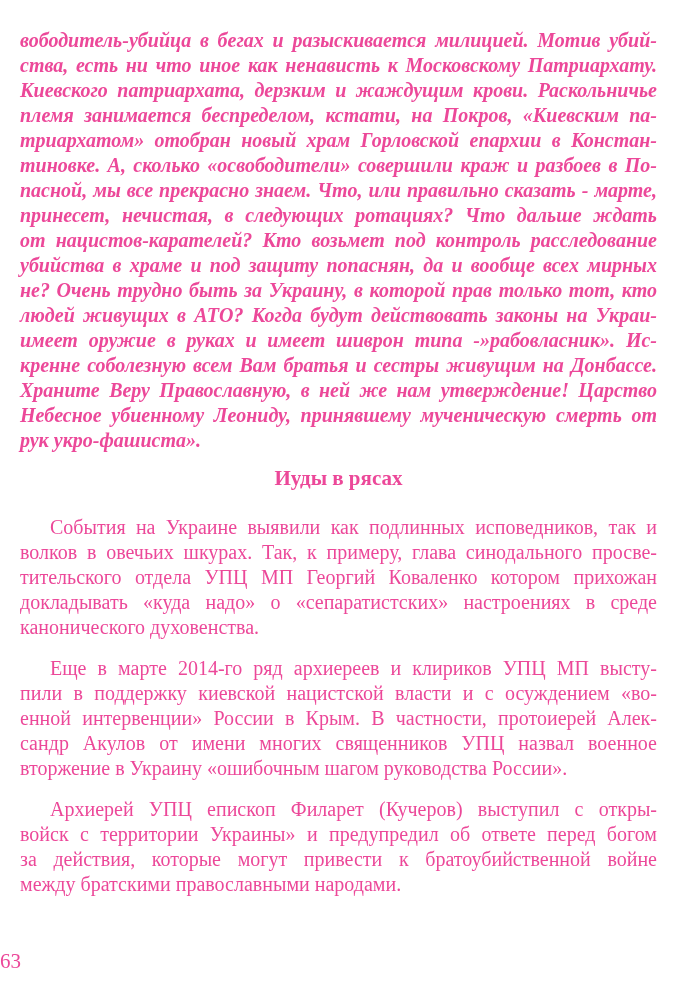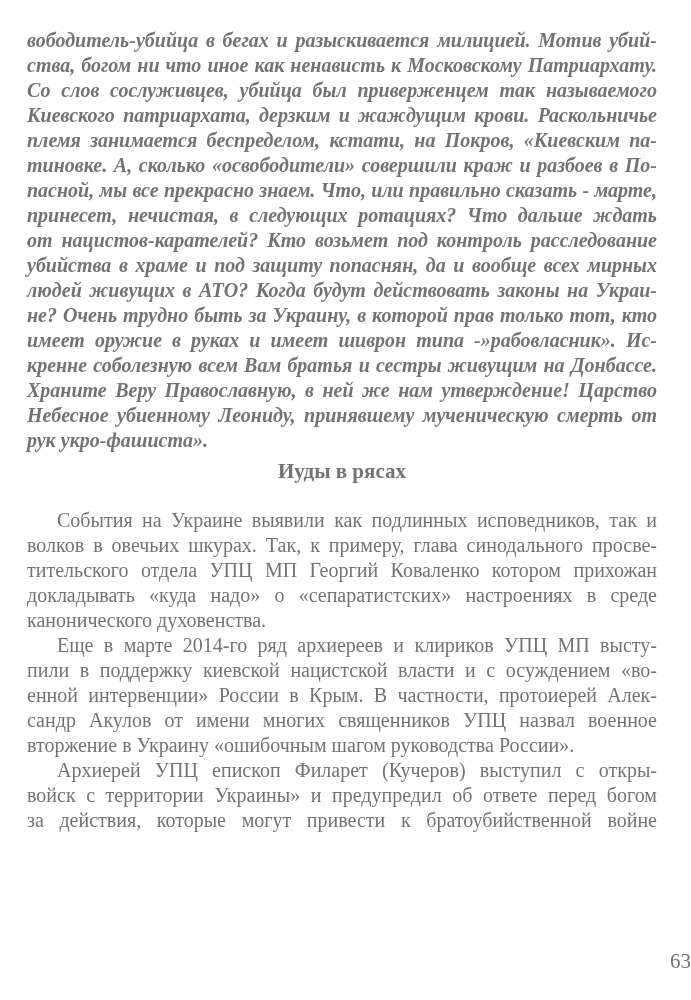--- a/index.html
+++ b/index.html
@@ -6,23 +6,23 @@
     margin: 0;
     padding: 0;
     background: #ffffff;
   }
   .page {
     position: relative;
     width: 691px;
     height: 1000px;
     background: #ffffff;
     box-sizing: border-box;
-    padding: 28px 34px 0 27px;
+    padding: 28px 34px 0 20px;
     font-family: "Liberation Serif", "DejaVu Serif", serif;
-    color: #737373;
+    color: #ec4899;
     overflow: hidden;
   }
   .quote {
     font-style: italic;
     font-weight: bold;
     font-size: 20px;
     line-height: 25px;
   }
   .body-text {
     font-size: 20px;
@@ -31,57 +31,58 @@
   .line {
     text-align: justify;
     text-align-last: justify;
   }
   .line.align-left {
     text-align-last: left;
     font-family: Liberation Serif, serif;
   }
   .line.indent {
     text-indent: 30px;
+    margin-top: 16px;
   }
   .heading {
     font-style: normal;
     font-weight: bold;
     font-size: 21px;
     line-height: 26px;
     text-align: center;
-    margin: 5px 0 24px 0;
+    margin: 12px 0 24px 0;
   }
   .page-number {
     position: absolute;
     top: 948px;
     left: 0;
     width: 100%;
-    text-align: right;
+    text-align: left;
     font-size: 21px;
     line-height: 26px;
   }
 </style>
 </head>
 <body>
 
 <div class="page">
 
   <section class="quote">
       <div class="line">вободитель-убийца в бегах и разыскивается милицией. Мотив убий-</div>
-      <div class="line">ства, богом ни что иное как ненависть к Московскому Патриархату.</div>
-      <div class="line">Со слов сослуживцев, убийца был приверженцем так называемого</div>
+      <div class="line">ства, есть ни что иное как ненависть к Московскому Патриархату.</div>
       <div class="line">Киевского патриархата, дерзким и жаждущим крови. Раскольничье</div>
       <div class="line">племя занимается беспределом, кстати, на Покров, «Киевским па-</div>
+      <div class="line">триархатом» отобран новый храм Горловской епархии в Констан-</div>
       <div class="line">тиновке. А, сколько «освободители» совершили краж и разбоев в По-</div>
       <div class="line">пасной, мы все прекрасно знаем. Что, или правильно сказать - марте,</div>
       <div class="line">принесет, нечистая, в следующих ротациях? Что дальше ждать</div>
       <div class="line">от нацистов-карателей? Кто возьмет под контроль расследование</div>
       <div class="line">убийства в храме и под защиту попаснян, да и вообще всех мирных</div>
+      <div class="line">не? Очень трудно быть за Украину, в которой прав только тот, кто</div>
       <div class="line">людей живущих в АТО? Когда будут действовать законы на Украи-</div>
-      <div class="line">не? Очень трудно быть за Украину, в которой прав только тот, кто</div>
       <div class="line">имеет оружие в руках и имеет шиврон типа -»рабовласник». Ис-</div>
       <div class="line">кренне соболезную всем Вам братья и сестры живущим на Донбассе.</div>
       <div class="line">Храните Веру Православную, в ней же нам утверждение! Царство</div>
       <div class="line">Небесное убиенному Леониду, принявшему мученическую смерть от</div>
       <div class="line align-left">рук укро-фашиста».</div>
     </section>
 
   <h1 class="heading">Иуды в рясах</h1>
 
   <section class="body-text">
@@ -97,18 +98,19 @@
       <div class="line">пили в поддержку киевской нацистской власти и с осуждением «во-</div>
       <div class="line">енной интервенции» России в Крым. В частности, протоиерей Алек-</div>
       <div class="line">сандр Акулов от имени многих священников УПЦ назвал военное</div>
       <div class="line align-left">вторжение в Украину «ошибочным шагом руководства России».</div>
     </section>
 
   <section class="body-text">
       <div class="line indent">Архиерей УПЦ епископ Филарет (Кучеров) выступил с откры-</div>
       <div class="line">войск с территории Украины» и предупредил об ответе перед богом</div>
       <div class="line">за действия, которые могут привести к братоубийственной войне</div>
+      <div class="line align-left">между братскими православными народами.</div>
     </section>
 
 
   <div class="page-number">63</div>
 
 </div>
 
 </body></html>

